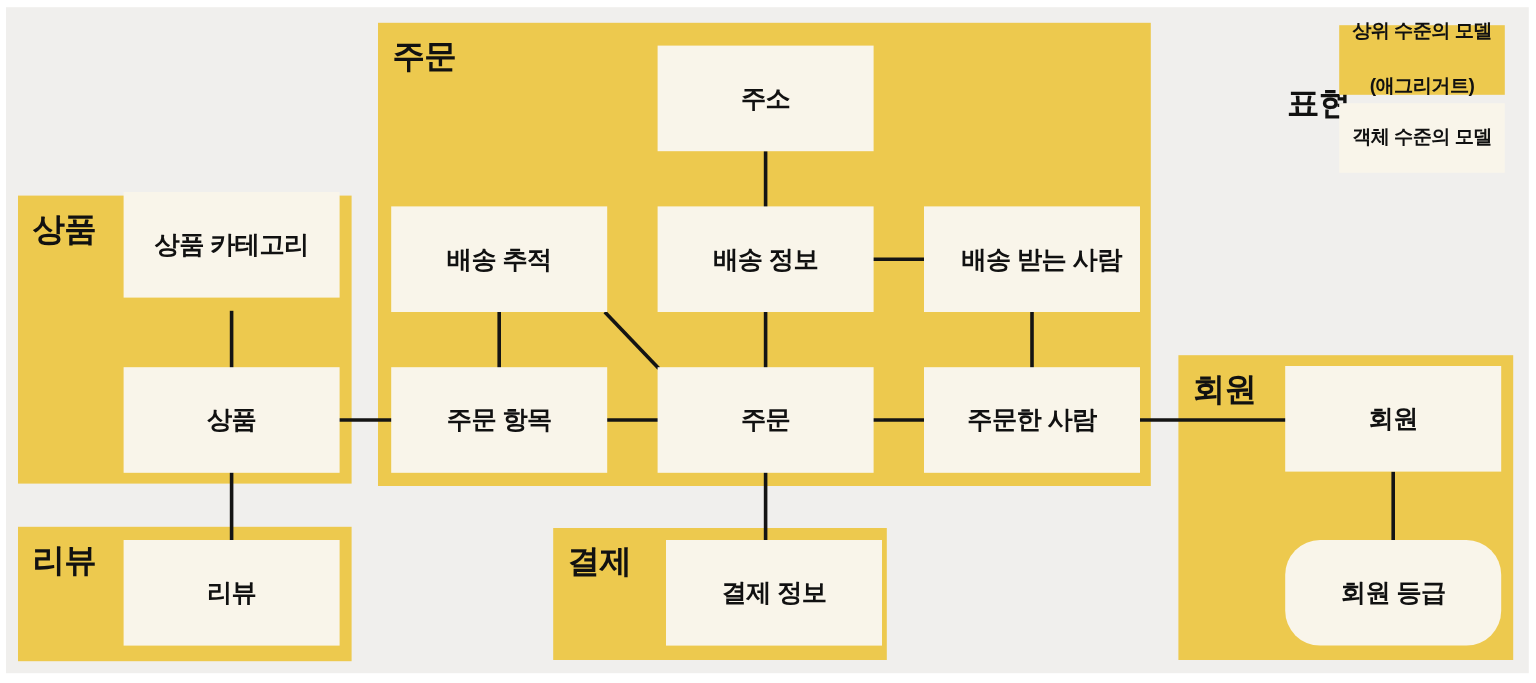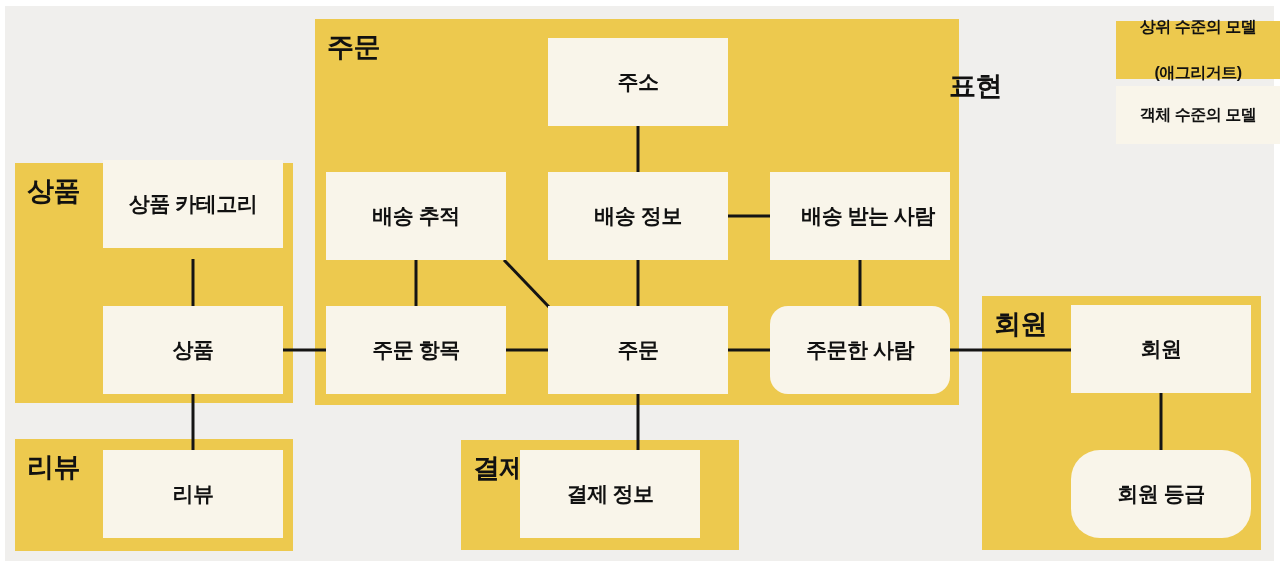--- a/index.html
+++ b/index.html
@@ -63,31 +63,31 @@
     justify-content: center;
     font-size: 21px;
     font-weight: 800;
     letter-spacing: -0.5px;
     white-space: nowrap;
     text-align: center;
   }
   
   .legend-title {
     position: absolute;
-    left: 944px; top: 62px;
+    left: 1044px; top: 62px;
     width: 100px;
-    text-align: left;
+    text-align: center;
     font-size: 27px;
     font-weight: 800;
     letter-spacing: -0.5px;
   }
   .legend-box {
     position: absolute;
     left: 1111px;
-    width: 164px; height: 58px;
+    width: 138px; height: 58px;
     display: flex;
     flex-direction: column;
     align-items: center;
     justify-content: center;
     font-size: 16px;
     font-weight: 800;
     letter-spacing: -0.5px;
     line-height: 22px;
     text-align: center;
     gap: 24px;
@@ -141,23 +141,23 @@
     <div class="ent" style="left:98px; top:154px;">상품 카테고리</div>
     <div class="ent" style="left:98px; top:300px;">상품</div>
     <div class="ent" style="left:98px; top:444px;">리뷰</div>
 
     <div class="ent" style="left:543px; top:32px;">주소</div>
     <div class="ent" style="left:321px; top:166px;">배송 추적</div>
     <div class="ent" style="left:543px; top:166px;">배송 정보</div>
     <div class="ent" style="left:765px; top:166px;padding-left:16px;">배송 받는 사람</div>
     <div class="ent" style="left:321px; top:300px;">주문 항목</div>
     <div class="ent" style="left:543px; top:300px;">주문</div>
-    <div class="ent" style="left:765px; top:300px;border-radius:18px;">주문한 사람</div>
+    <div class="ent" style="left:765px; top:300px;">주문한 사람</div>
 
-    <div class="ent" style="left:515px; top:444px;font-family:Liberation Serif, serif;">결제 정보</div>
+    <div class="ent" style="left:550px; top:444px;">결제 정보</div>
 
     <div class="ent" style="left:1066px; top:299px;">회원</div>
     <div class="ent" style="left:1066px; top:444px;border-radius:29px;">회원 등급</div>
 
     <div class="legend-title">표현</div>
 
     <div class="legend-box is-aggregate">
       <span>상위 수준의 모델</span>
       <span>(애그리거트)</span>
     </div>

